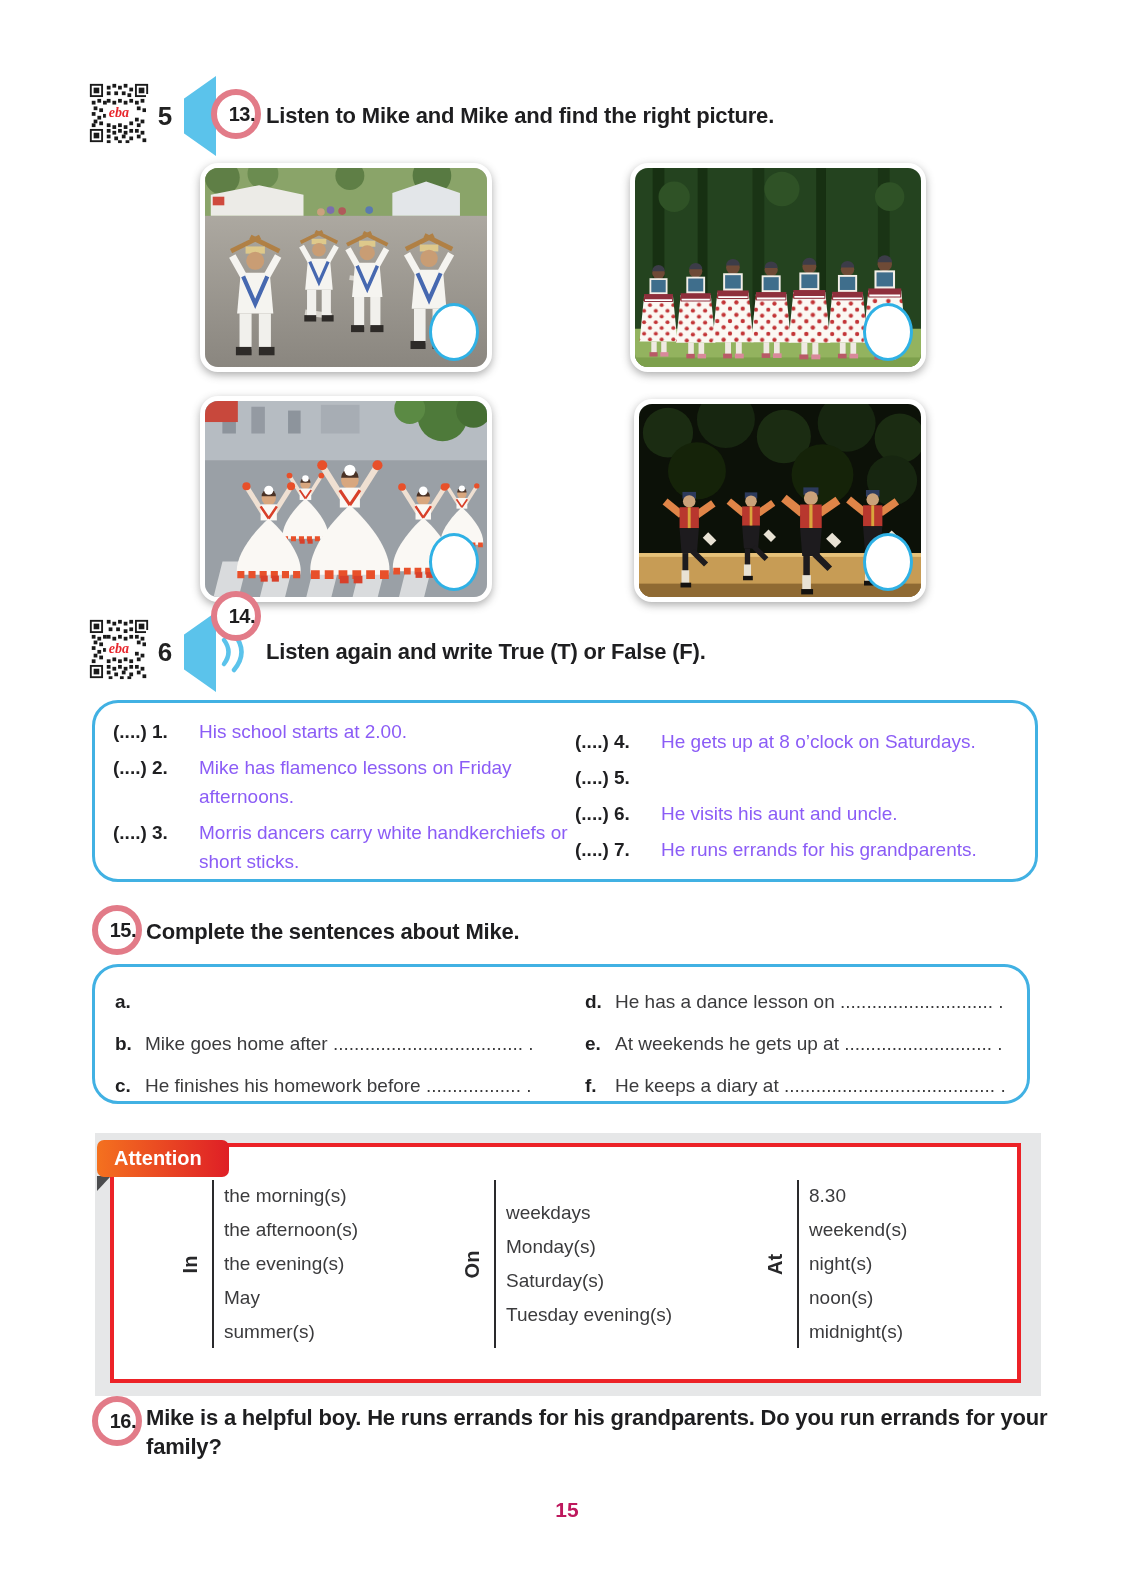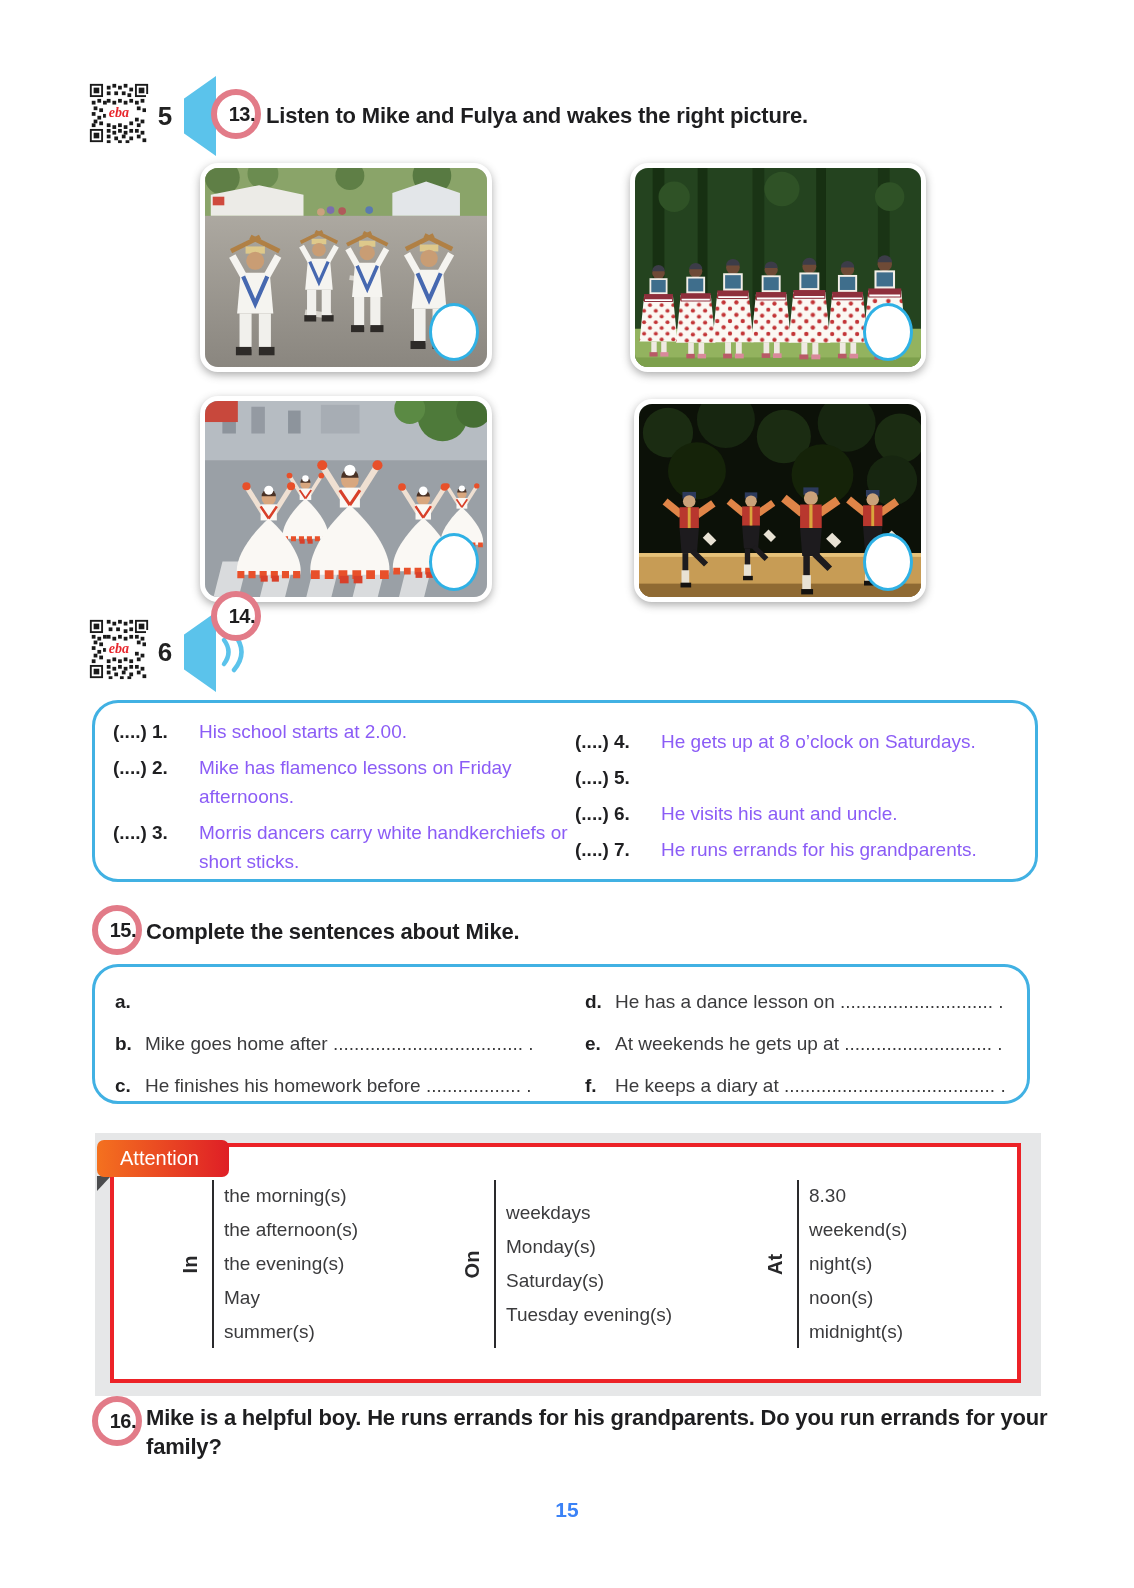--- a/index.html
+++ b/index.html
@@ -35,31 +35,31 @@
   .fb-col{width:470px;display:flex;flex-direction:column;gap:13px;}
   .fb-col.r{flex:1;}
   .fb-item{display:flex;font-size:19px;line-height:29px;}
   .fb-letter{font-weight:bold;color:#1f1f21;width:30px;flex:none;}
   
   .attn-shadow{position:absolute;left:95px;top:1133px;width:946px;height:263px;background:#e6e7e8;}
   .attn-box{position:absolute;left:110px;top:1143px;width:911px;height:240px;background:#fff;
             border:4px solid #ec2227;box-sizing:border-box;}
   .attn-tab{position:absolute;left:97px;top:1140px;width:132px;height:37px;box-sizing:border-box;
             background:linear-gradient(90deg,#f4711f,#df1f26);border-radius:7px;color:#fff;
-            font-weight:normal;font-size:20px;display:flex;align-items:center;padding-left:23px;z-index:3;}
+            font-weight:bold;font-size:20px;display:flex;align-items:center;padding-left:17px;z-index:3;}
   .attn-fold{position:absolute;left:97px;top:1176px;width:0;height:0;
              border-top:15px solid #4b4c4e;border-right:14px solid transparent;z-index:2;}
   .attn-group{position:absolute;top:1178px;height:172px;display:flex;align-items:center;z-index:4;}
   .attn-label{width:26px;display:flex;align-items:center;justify-content:center;align-self:center;}
   .attn-label-text{transform:rotate(-90deg);display:block;white-space:nowrap;font-weight:bold;
                    font-size:20px;color:#28282a;}
   .attn-rule{width:2px;background:#2a2a2c;align-self:stretch;margin:2px 10px 2px 8px;}
   .attn-items{font-size:19px;line-height:34px;color:#3b3b3d;}
   .page-num{position:absolute;left:0;right:0;top:1498px;text-align:center;font-weight:bold;
-            font-size:21px;color:#3b82f6;}
+            font-size:21px;color:#be185d;}
   .title16{width:912px;}
 </style>
 </head>
 <body>
 
 <div class="page">
 
   <div class="qr" style="left:88px;top:82px">
     <svg viewBox="0 0 33 33">
       <rect width="33" height="33" fill="#fff"></rect>
@@ -139,21 +139,21 @@
       <polygon points="36,26 70,2 70,82 36,58 6,58 6,26" fill="#5bc3eb"></polygon>
       <rect x="0" y="20" width="38" height="44" fill="#fff"></rect>
       <path d="M78,30 q9,12 0,24" stroke="#5bc3eb" stroke-width="4.5" fill="none" stroke-linecap="round"></path>
       <path d="M88,24 q15,18 0,36" stroke="#5bc3eb" stroke-width="4.5" fill="none" stroke-linecap="round"></path>
     </svg>
     <div class="spk-num">5</div>
   </div>
   <div class="num-circle" style="left:211px;top:89px">
     <span>13.</span>
   </div>
-  <div class="sec-title" style="left:266px;top:101px">Listen to Mike and Fulya and wakes the right picture.</div>
+  <div class="sec-title" style="left:266px;top:101px">Listen to Mike and Mike and find the right picture.</div>
 
   <div class="photo" style="left:200px;top:163px;width:292px;height:209px">
     <svg class="ph" viewBox="0 0 292 208" preserveAspectRatio="none">
       <defs>
         <linearGradient id="rd1" x1="0" y1="0" x2="0" y2="1">
           <stop offset="0" stop-color="#b7b3ab"></stop>
             <stop offset="1" stop-color="#8a867f"></stop>
         </linearGradient>
         <g id="md">
           <line x1="-20" y1="-36" x2="4" y2="-48" stroke="#b08045" stroke-width="4"></line>
@@ -399,20 +399,21 @@
       <polygon points="36,26 70,2 70,82 36,58 6,58 6,26" fill="#5bc3eb"></polygon>
       <rect x="0" y="20" width="38" height="44" fill="#fff"></rect>
       <path d="M78,30 q9,12 0,24" stroke="#5bc3eb" stroke-width="4.5" fill="none" stroke-linecap="round"></path>
       <path d="M88,24 q15,18 0,36" stroke="#5bc3eb" stroke-width="4.5" fill="none" stroke-linecap="round"></path>
     </svg>
     <div class="spk-num">6</div>
   </div>
   <div class="num-circle" style="left:211px;top:591px">
     <span>14.</span>
   </div>
+  <div class="sec-title" style="left:266px;top:637px">Listen again and write True (T) or False (F).</div>
 
   <div class="bluebox tf-box">
     <div class="tf-col-left">
       <div class="tf-item">
         <span class="tf-label">(....) 1.</span>
         <span class="tf-text">His school starts at 2.00.</span>
       </div>
       <div class="tf-item">
         <span class="tf-label">(....) 2.</span>
         <span class="tf-text">Mike has flamenco lessons on Friday afternoons.</span>

